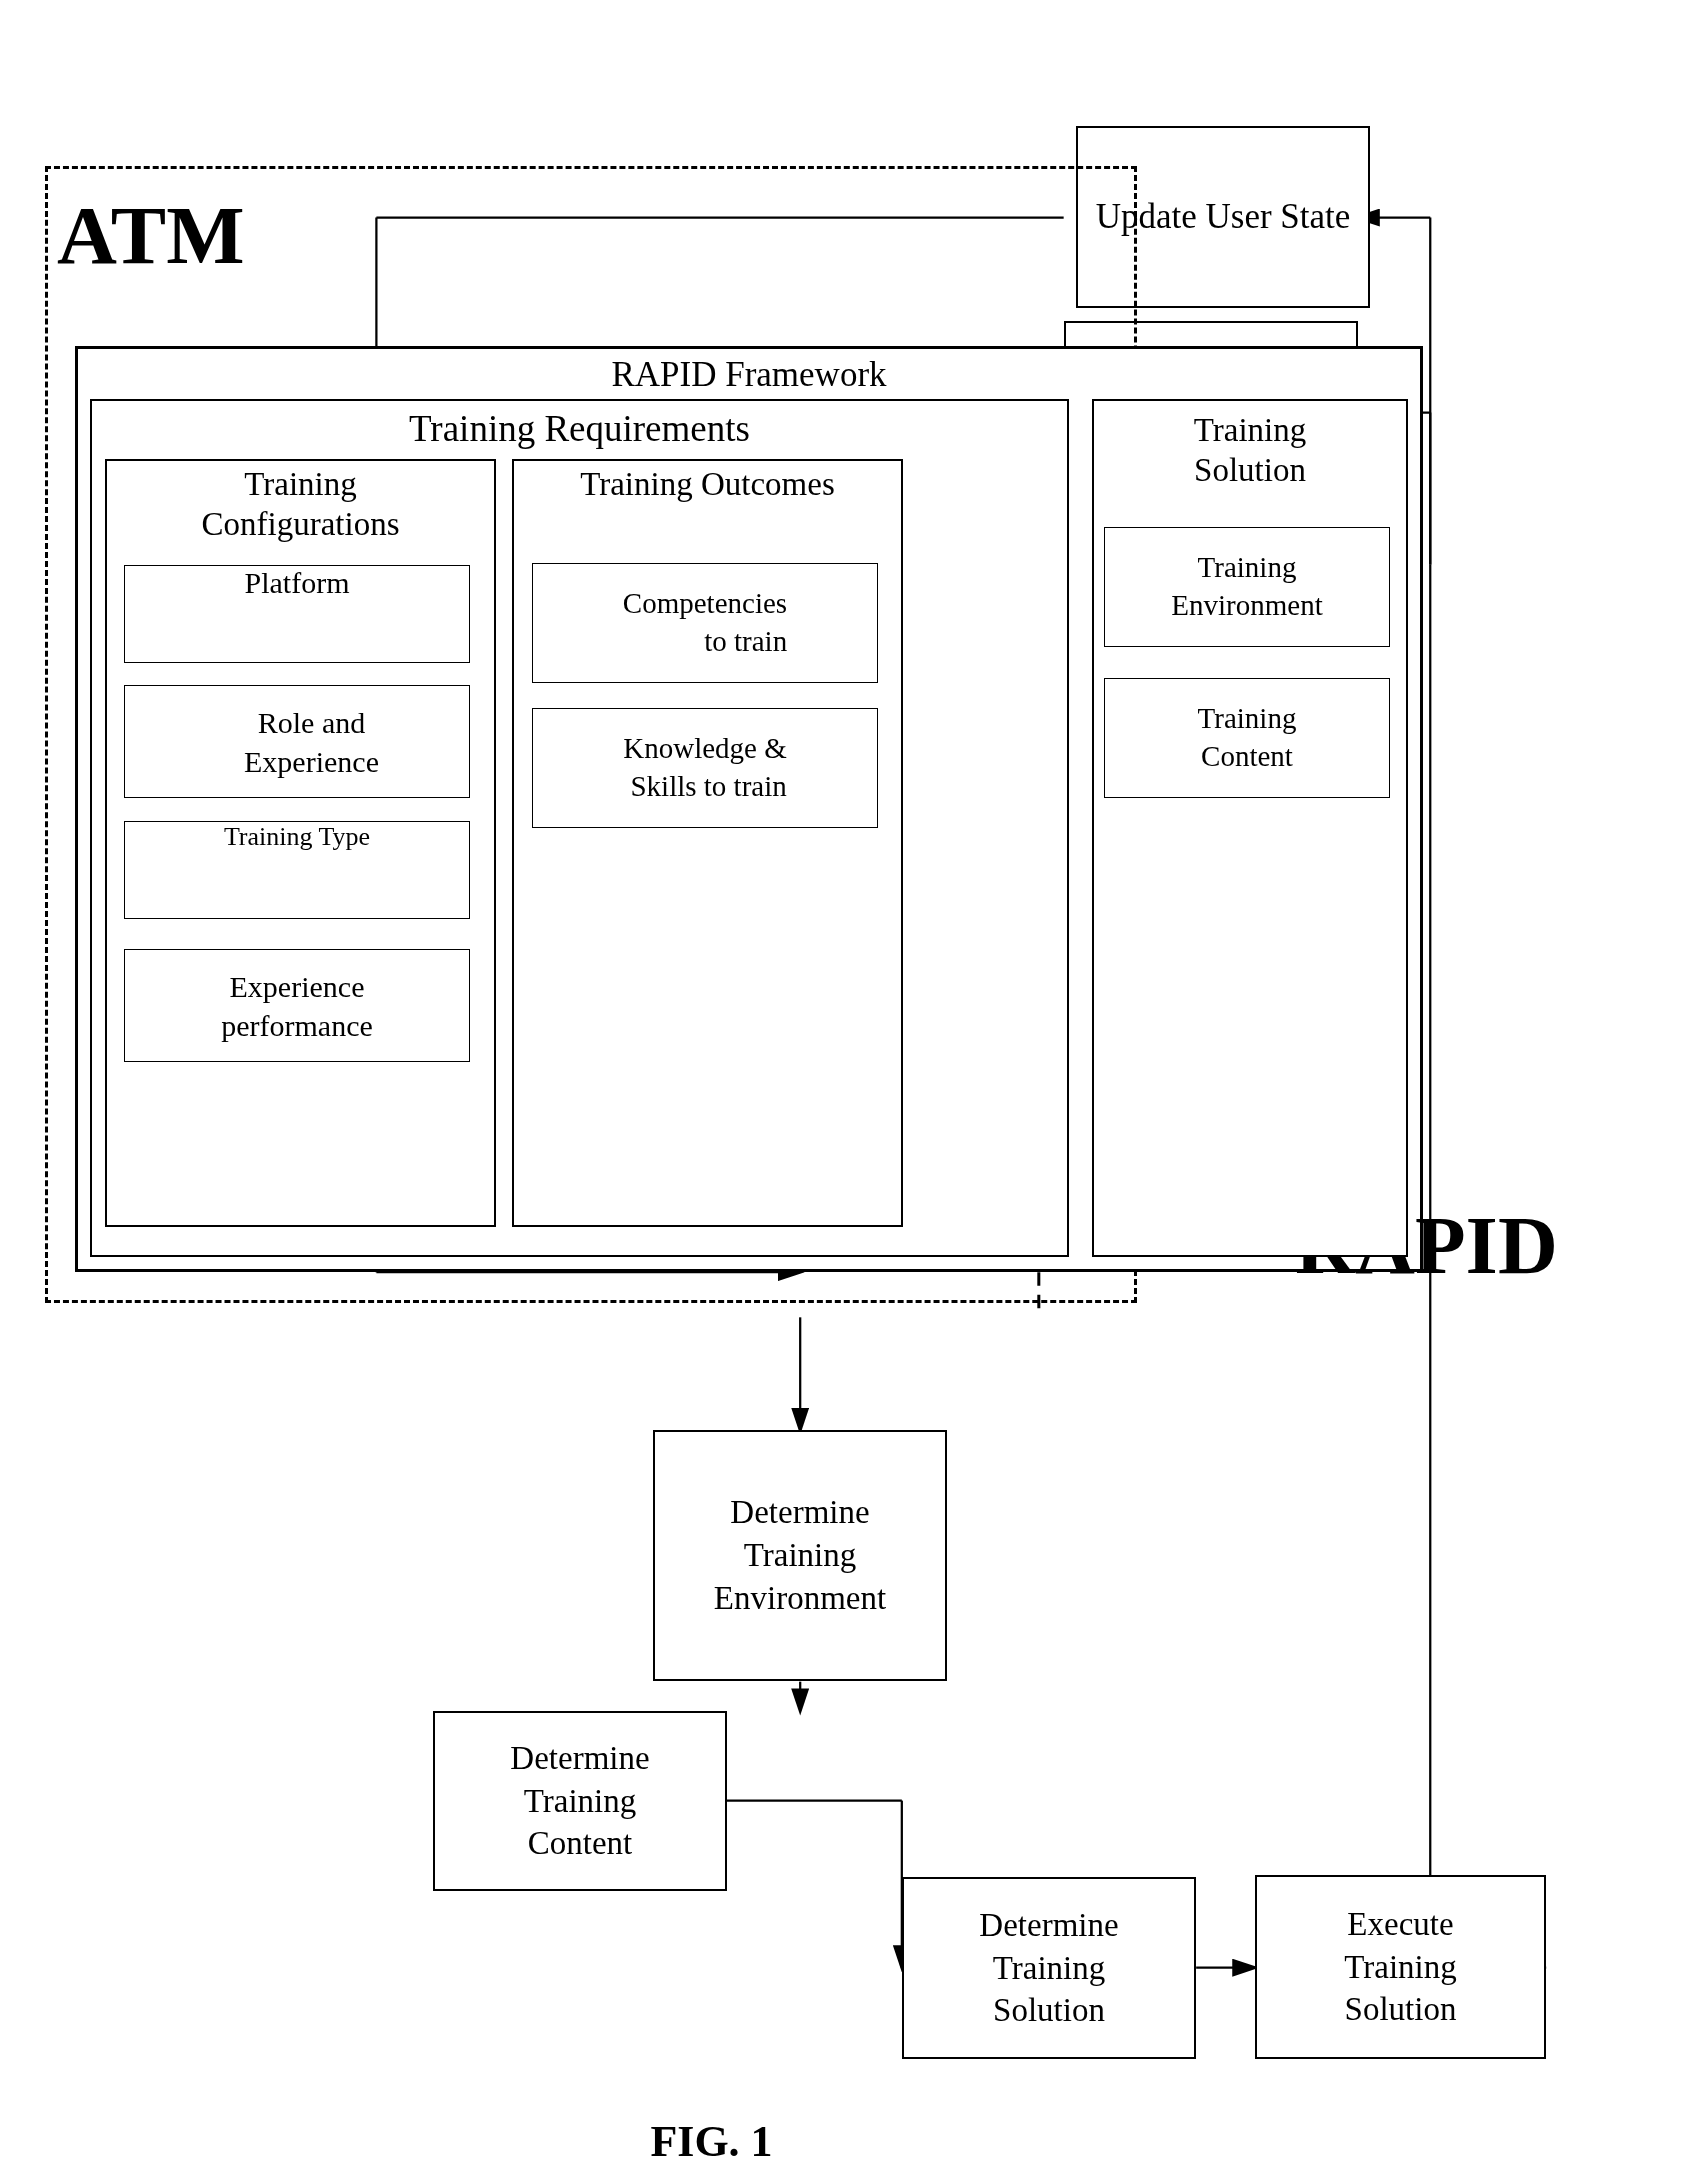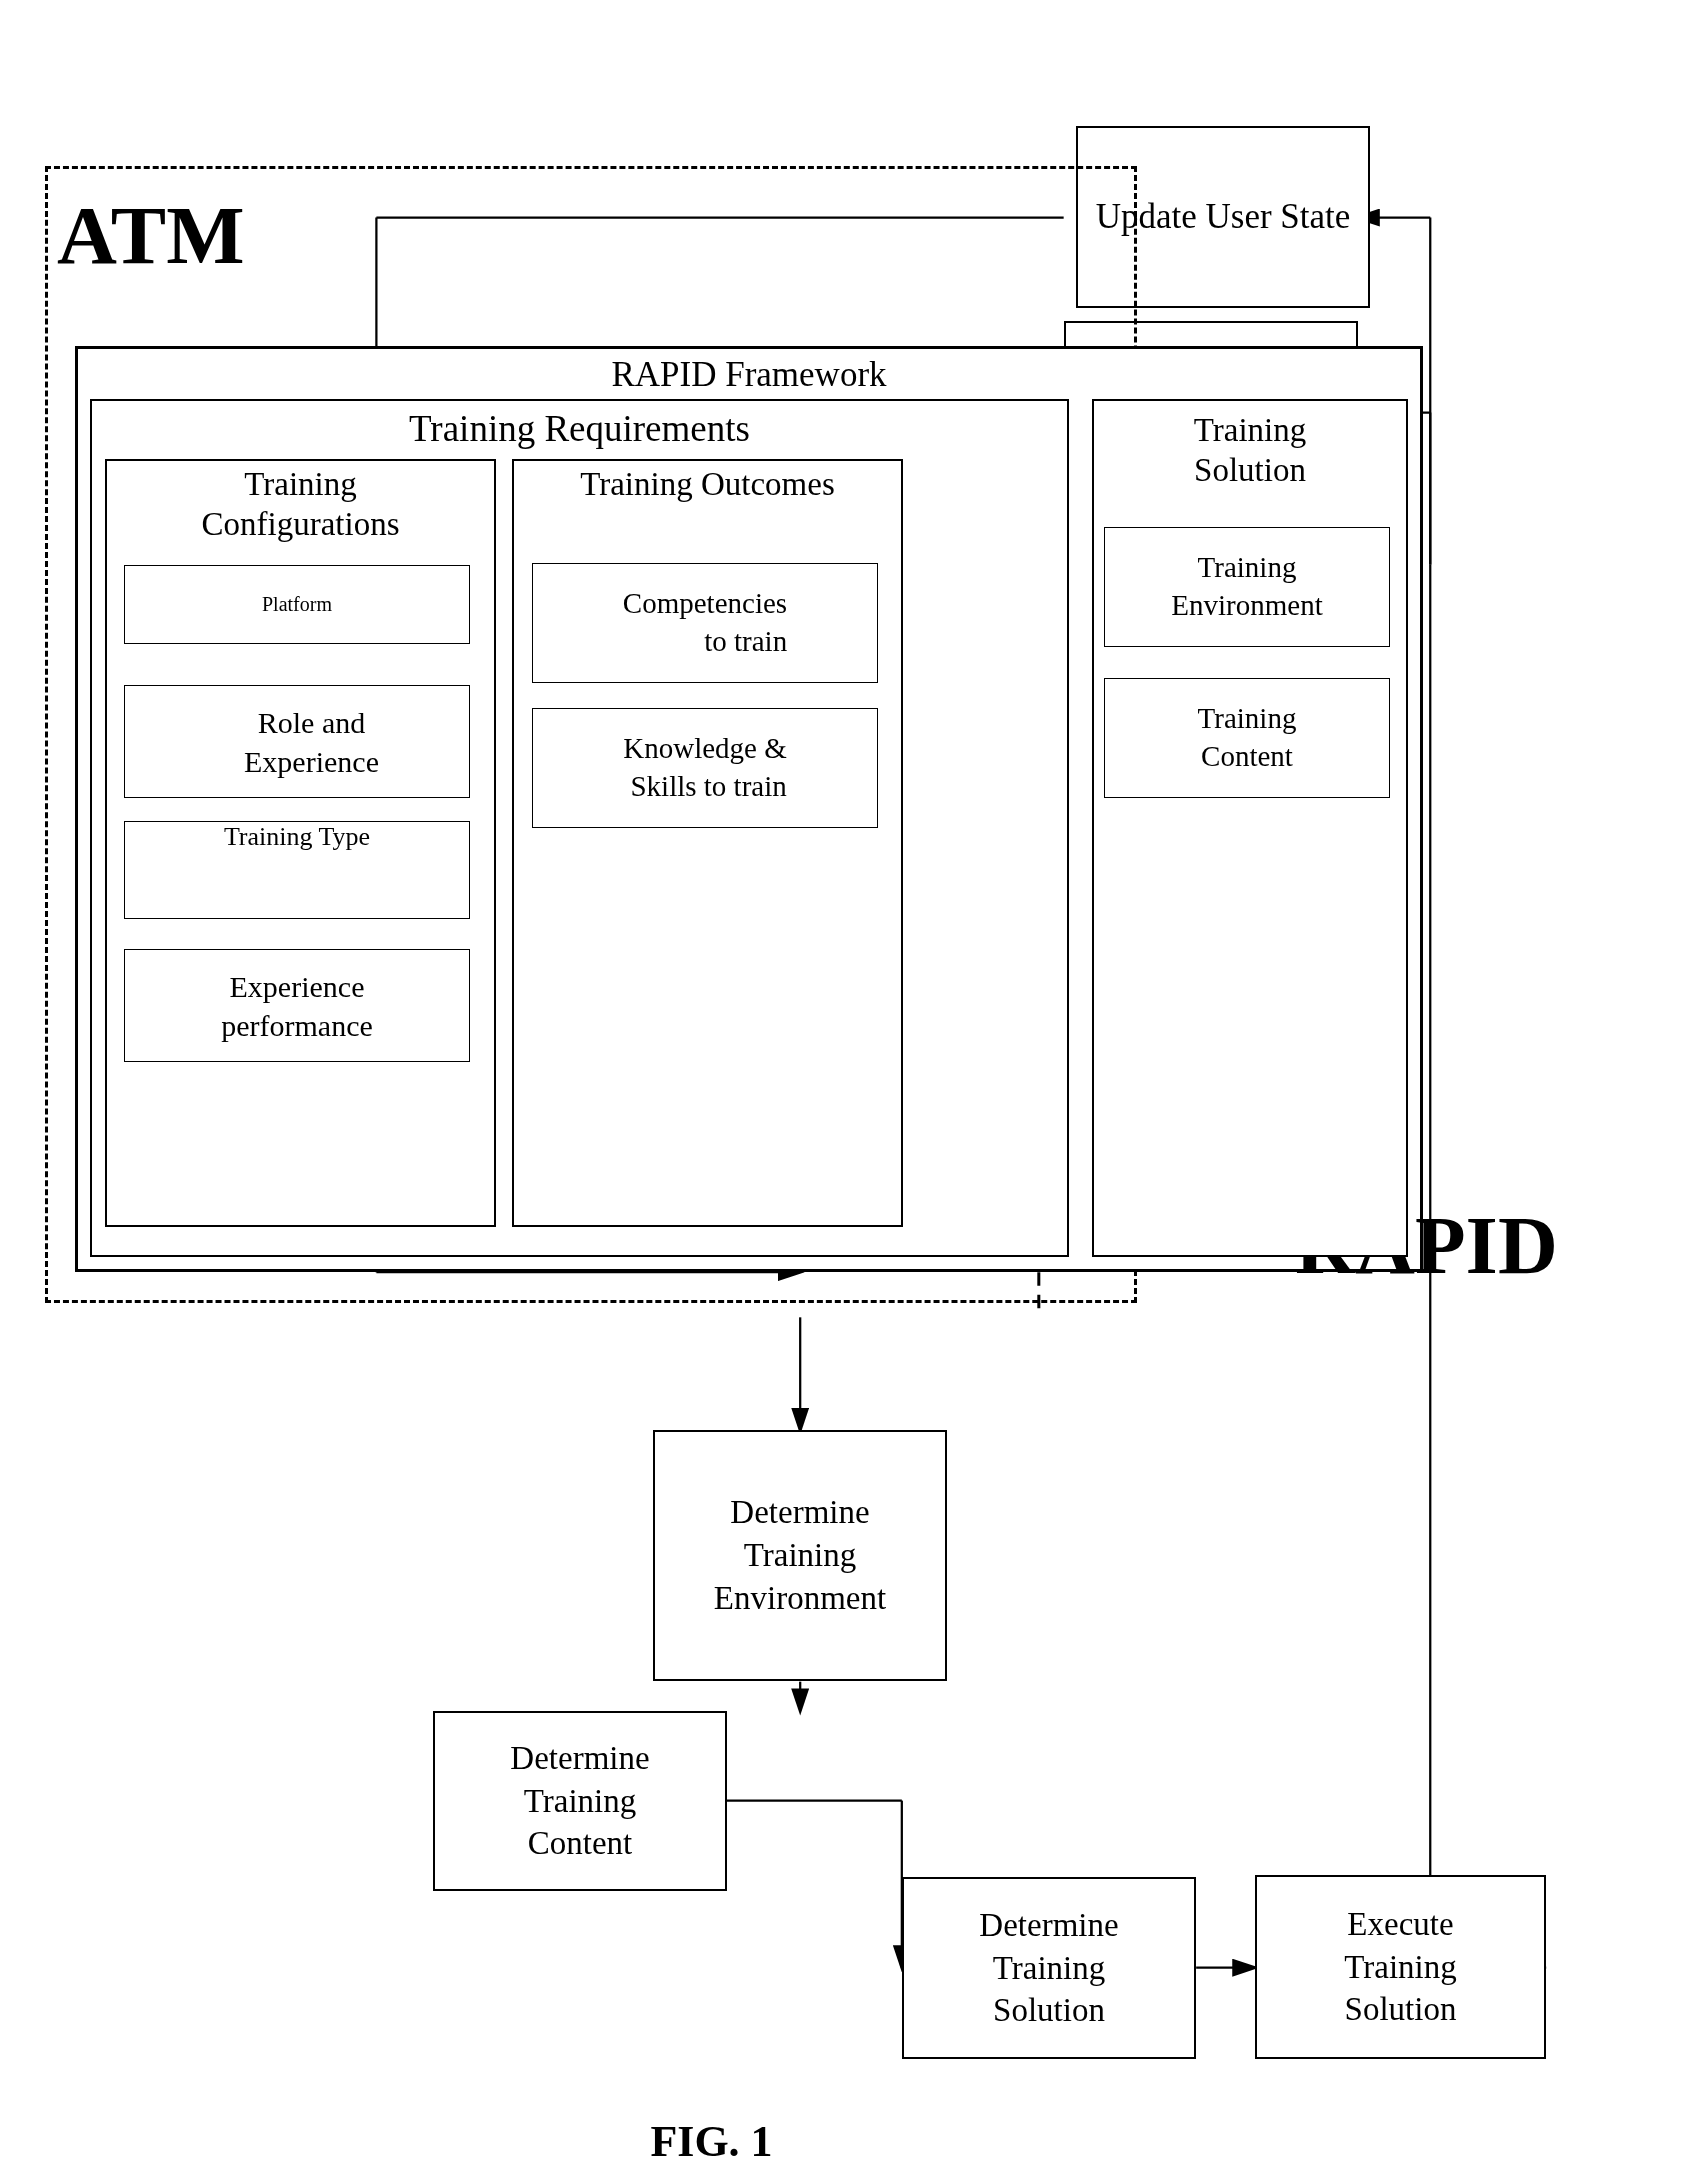--- a/index.html
+++ b/index.html
@@ -146,27 +146,26 @@
       line-height: 1.2;
       color: #000;
     }
 
     
     .platform-box {
       position: absolute;
       top: 565px;
       left: 124px;
       width: 346px;
-      height: 79px;
-      border: 1.5px solid #000;
-      background: #fff;
-      display: flex;
-      align-items: center;
-      justify-content: center;
-      font-size: 20px;
+      height: 98px;
+      border: 1.5px solid #000;
+      background: #fff;
+      display: flex;
+      justify-content: center;
+      font-size: 30px;
     }
 
     
     .role-exp-box {
       position: absolute;
       top: 685px;
       left: 124px;
       width: 346px;
       height: 113px;
       border: 1.5px solid #000;

